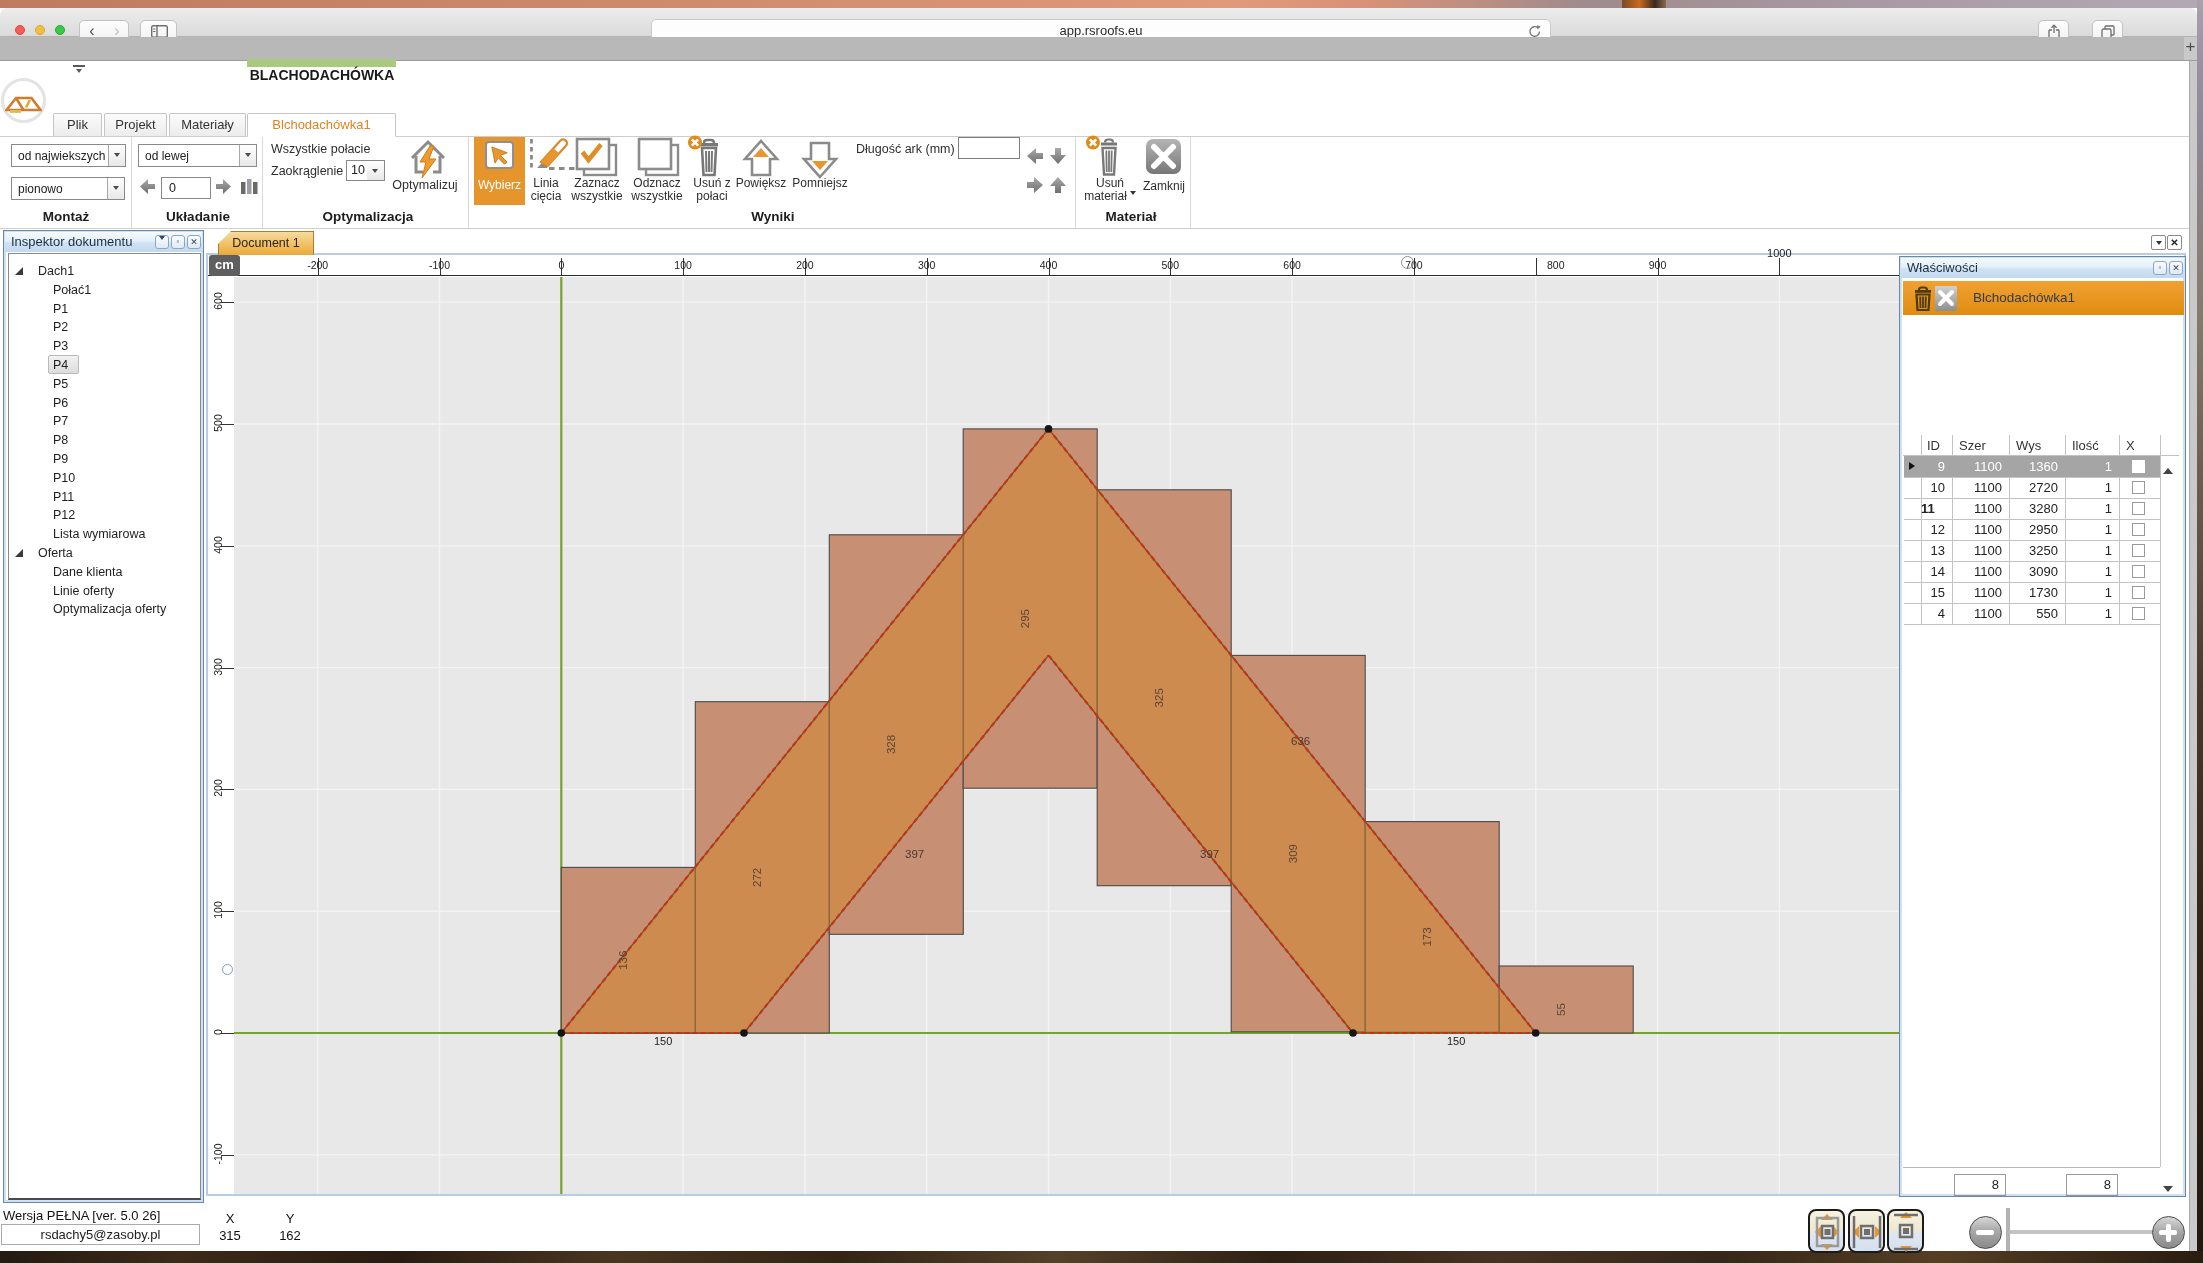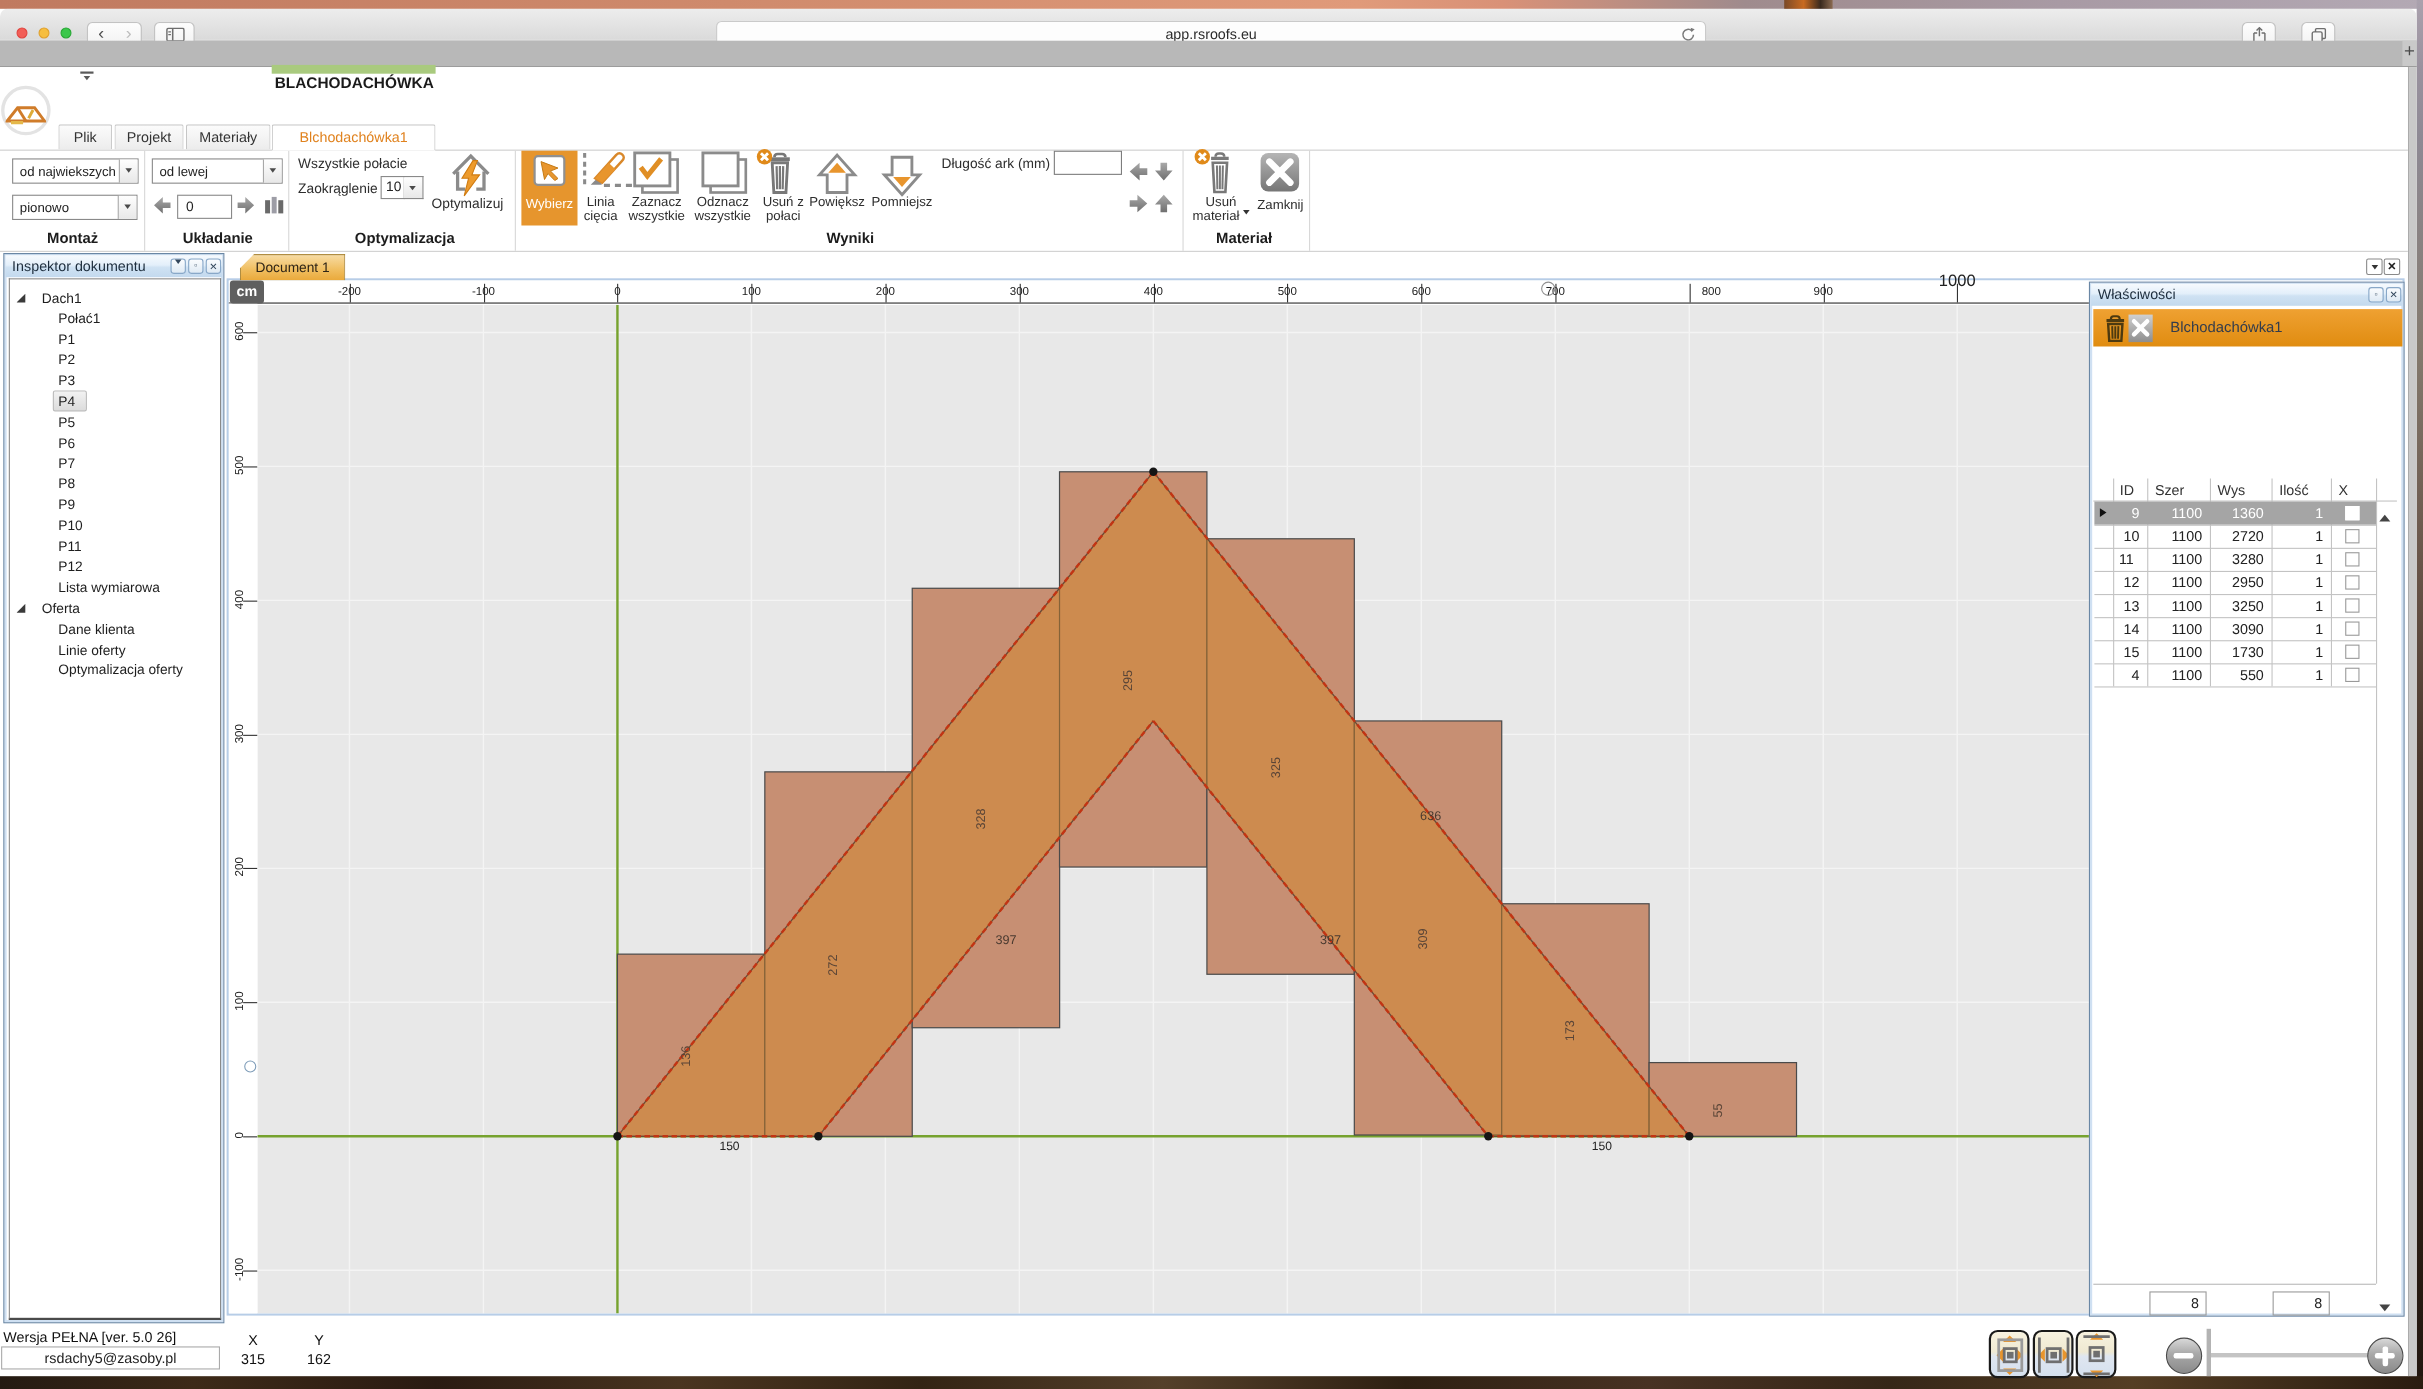--- a/index.html
+++ b/index.html
@@ -267,21 +267,21 @@
 <div class="abs" style="left:1140.3px;top:198px;width:60px;text-align:center;font-size:10.5px;color:#222;">500</div>
 <div class="abs" style="left:1292.1px;top:197px;width:1px;height:17px;background:#333;"></div>
 <div class="abs" style="left:1262.1px;top:198px;width:60px;text-align:center;font-size:10.5px;color:#222;">600</div>
 <div class="abs" style="left:1413.9px;top:197px;width:1px;height:17px;background:#333;"></div>
 <div class="abs" style="left:1383.9px;top:198px;width:60px;text-align:center;font-size:10.5px;color:#222;">700</div>
 <div class="abs" style="left:1535.7px;top:197px;width:1px;height:17px;background:#333;"></div>
 <div class="abs" style="left:1547px;top:198px;width:60px;font-size:10.5px;color:#222;">800</div>
 <div class="abs" style="left:1657.5px;top:197px;width:1px;height:17px;background:#333;"></div>
 <div class="abs" style="left:1627.5px;top:198px;width:60px;text-align:center;font-size:10.5px;color:#222;">900</div>
 <div class="abs" style="left:1779.3px;top:197px;width:1px;height:17px;background:#333;"></div>
-<div class="abs" style="left:1749.3px;top:186px;width:60px;text-align:center;font-size:15px;color:#222;">1000</div>
+<div class="abs" style="left:1749.3px;top:186px;width:60px;text-align:center;font-size:11px;color:#222;">1000</div>
 <div class="abs" style="left:221px;top:241.2px;width:13px;height:1px;background:#333;"></div>
 <div class="abs" style="left:188.0px;top:234.2px;width:60px;text-align:center;font-size:10.5px;color:#222;transform:rotate(-90deg);">600</div>
 <div class="abs" style="left:221px;top:363.0px;width:13px;height:1px;background:#333;"></div>
 <div class="abs" style="left:188.0px;top:356.0px;width:60px;text-align:center;font-size:10.5px;color:#222;transform:rotate(-90deg);">500</div>
 <div class="abs" style="left:221px;top:484.8px;width:13px;height:1px;background:#333;"></div>
 <div class="abs" style="left:188.0px;top:477.8px;width:60px;text-align:center;font-size:10.5px;color:#222;transform:rotate(-90deg);">400</div>
 <div class="abs" style="left:221px;top:606.6px;width:13px;height:1px;background:#333;"></div>
 <div class="abs" style="left:188.0px;top:599.6px;width:60px;text-align:center;font-size:10.5px;color:#222;transform:rotate(-90deg);">300</div>
 <div class="abs" style="left:221px;top:728.4px;width:13px;height:1px;background:#333;"></div>
 <div class="abs" style="left:188.0px;top:721.4px;width:60px;text-align:center;font-size:10.5px;color:#222;transform:rotate(-90deg);">200</div>
@@ -429,21 +429,21 @@
 <div class="abs cell" style="left:109px;top:200px;width:49px;text-align:right;color:#fff;">1360</div>
 <div class="abs cell" style="left:165px;top:200px;width:47px;text-align:right;color:#fff;">1</div>
 <div class="abs cb" style="left:232px;top:203px;border:1px solid #fff;"></div>
 <div class="abs" style="left:4px;top:220px;width:256px;height:1px;background:#c3c3c3;"></div>
 <div class="abs cell" style="left:21px;top:221px;width:24px;text-align:right;color:#222;">10</div>
 <div class="abs cell" style="left:52px;top:221px;width:50px;text-align:right;color:#222;">1100</div>
 <div class="abs cell" style="left:109px;top:221px;width:49px;text-align:right;color:#222;">2720</div>
 <div class="abs cell" style="left:165px;top:221px;width:47px;text-align:right;color:#222;">1</div>
 <div class="abs cb" style="left:232px;top:224px;"></div>
 <div class="abs" style="left:4px;top:241px;width:256px;height:1px;background:#c3c3c3;"></div>
-<div class="abs cell" style="left:21px;top:242px;width:24px;text-align:center;color:#222;">11</div>
+<div class="abs cell" style="left:21px;top:242px;width:24px;text-align:left;color:#222;font-weight:bold;">11</div>
 <div class="abs cell" style="left:52px;top:242px;width:50px;text-align:right;color:#222;">1100</div>
 <div class="abs cell" style="left:109px;top:242px;width:49px;text-align:right;color:#222;">3280</div>
 <div class="abs cell" style="left:165px;top:242px;width:47px;text-align:right;color:#222;">1</div>
 <div class="abs cb" style="left:232px;top:245px;"></div>
 <div class="abs" style="left:4px;top:262px;width:256px;height:1px;background:#c3c3c3;"></div>
 <div class="abs cell" style="left:21px;top:263px;width:24px;text-align:right;color:#222;">12</div>
 <div class="abs cell" style="left:52px;top:263px;width:50px;text-align:right;color:#222;">1100</div>
 <div class="abs cell" style="left:109px;top:263px;width:49px;text-align:right;color:#222;">2950</div>
 <div class="abs cell" style="left:165px;top:263px;width:47px;text-align:right;color:#222;">1</div>
 <div class="abs cb" style="left:232px;top:266px;"></div>

